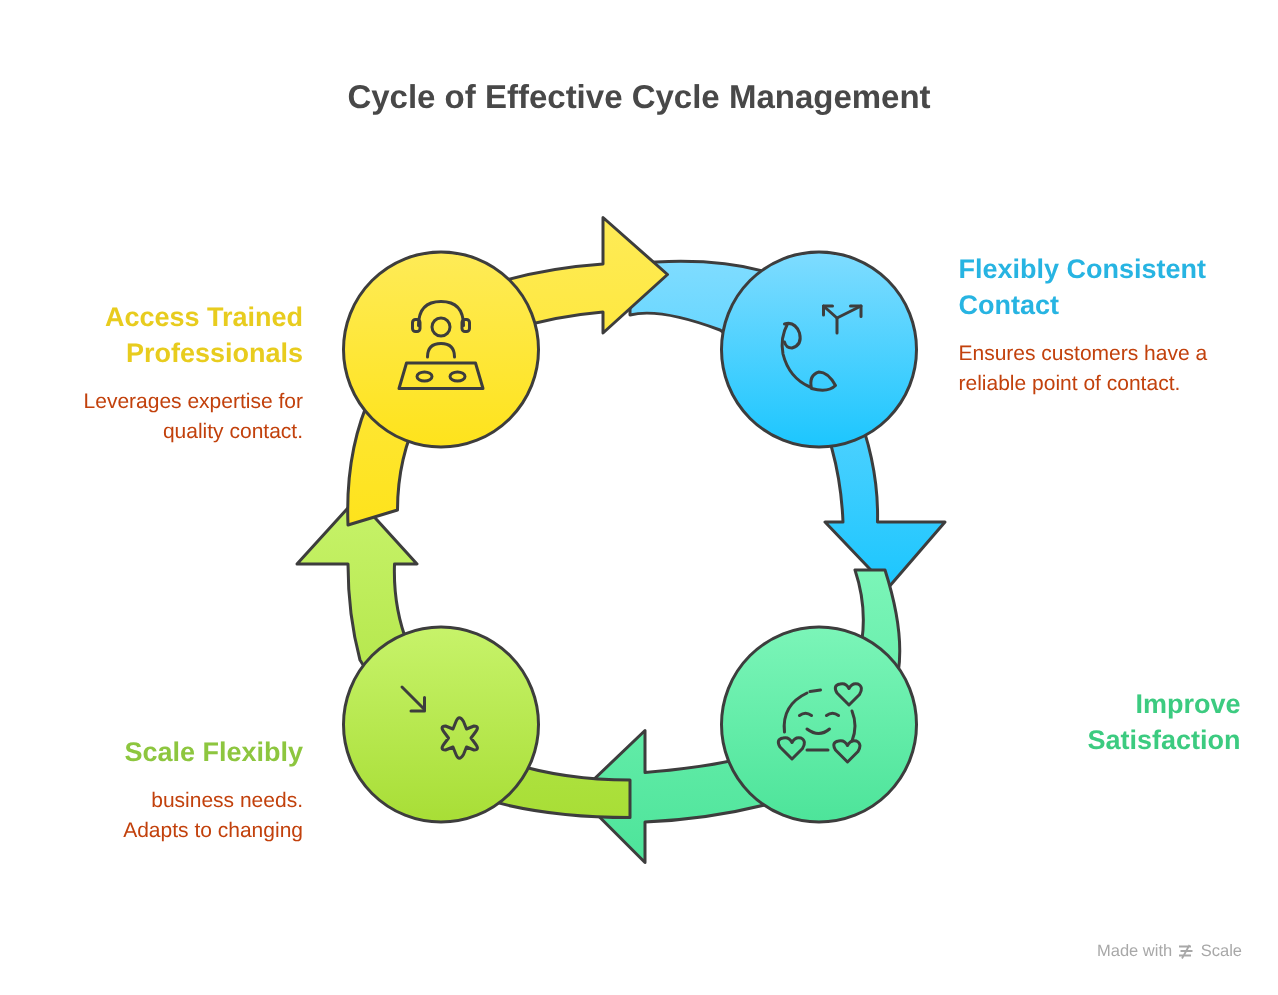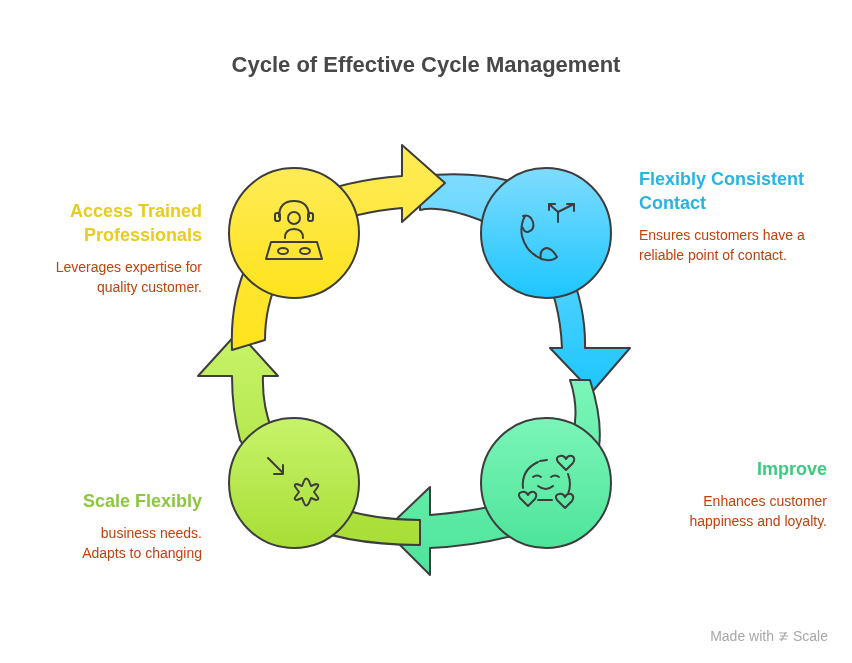--- a/index.html
+++ b/index.html
@@ -4,21 +4,21 @@
 <style>
   html, body { margin: 0; padding: 0; background: #ffffff; }
   body { width: 852px; height: 663px; position: relative; overflow: hidden; font-family: "Liberation Sans", sans-serif; }
   .title { position: absolute; left: 0; width: 852px; top: 52px; text-align: center; font-size: 22px; font-weight: bold; color: #484848; }
   .label { position: absolute; width: 200px; }
   .label .head { font-size: 18px; font-weight: bold; line-height: 24px; }
   .label .desc { font-size: 14px; color: #c2410c; line-height: 20px; margin-top: 10px; }
   .left { text-align: right; margin-top: 32px; }
   .right { text-align: left; }
   #diagram { position: absolute; left: 0; top: 0; }
-  .footer { position: absolute; right: 24px; top: 628px; font-size: 14px; color: #a8a8a8; display: flex; align-items: center; gap: 4px; }
+  .footer { position: absolute; right: 24px; top: 628px; font-size: 11px; color: #a8a8a8; display: flex; align-items: center; gap: 4px; }
 </style>
 </head>
 <body>
 
 <div class="title">Cycle of Effective Cycle Management</div>
 
 <svg id="diagram" width="852" height="663" viewBox="0 0 852 663">
   <defs>
     <linearGradient id="gY" x1="0" y1="0" x2="0" y2="1">
         <stop offset="0" id="gY0" stop-color="#FEEB57"></stop>
@@ -107,42 +107,39 @@
   </g>
 </svg>
 
 <div class="label left" style="left:2px; top:167px;">
   <div class="head" style="color:#E8CC1E">
     <div>Access Trained</div>
     <div>Professionals</div>
   </div>
   <div class="desc">
     <div>Leverages expertise for</div>
-    <div>quality customer.</div>
+    <div>quality contact.</div>
   </div>
 </div>
 
 <div class="label right" style="left:639px; top:167px; width:210px;">
   <div class="head" style="color:#27B4E2">
     <div>Flexibly Consistent</div>
     <div>Contact</div>
   </div>
   <div class="desc">
     <div>Ensures customers have a</div>
     <div>reliable point of contact.</div>
   </div>
 </div>
 
 <div class="label right" style="left:617px; top:457px; width:210px;text-align:right;">
   <div class="head" style="color:#3CCB80">
     <div>Improve</div>
-  </div>
-  <div class="desc">
-    <div>Enhances customer</div>
-    <div>happiness and loyalty.</div>
+    <div>Satisfaction</div>
   </div>
 </div>
 
 <div class="label left" style="left:2px; top:457px;">
   <div class="head" style="color:#8DC63F">
     <div>Scale Flexibly</div>
   </div>
   <div class="desc">
     <div>business needs.</div>
     <div>Adapts to changing</div>

